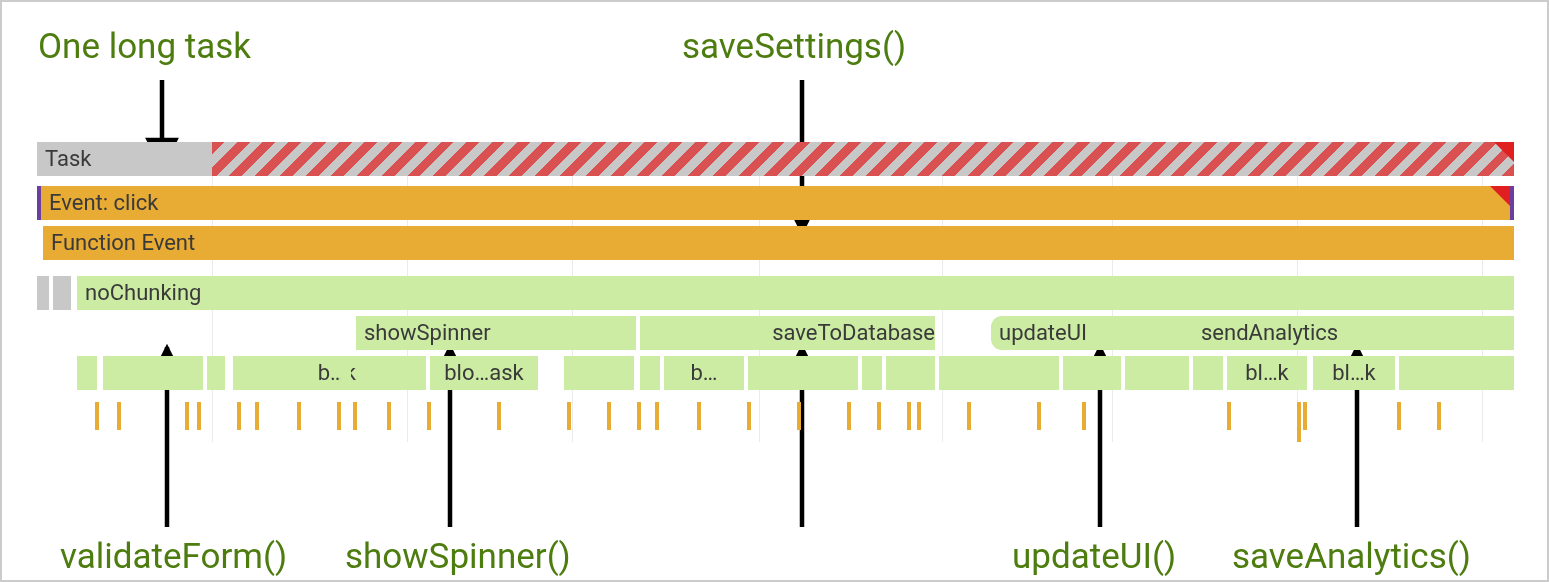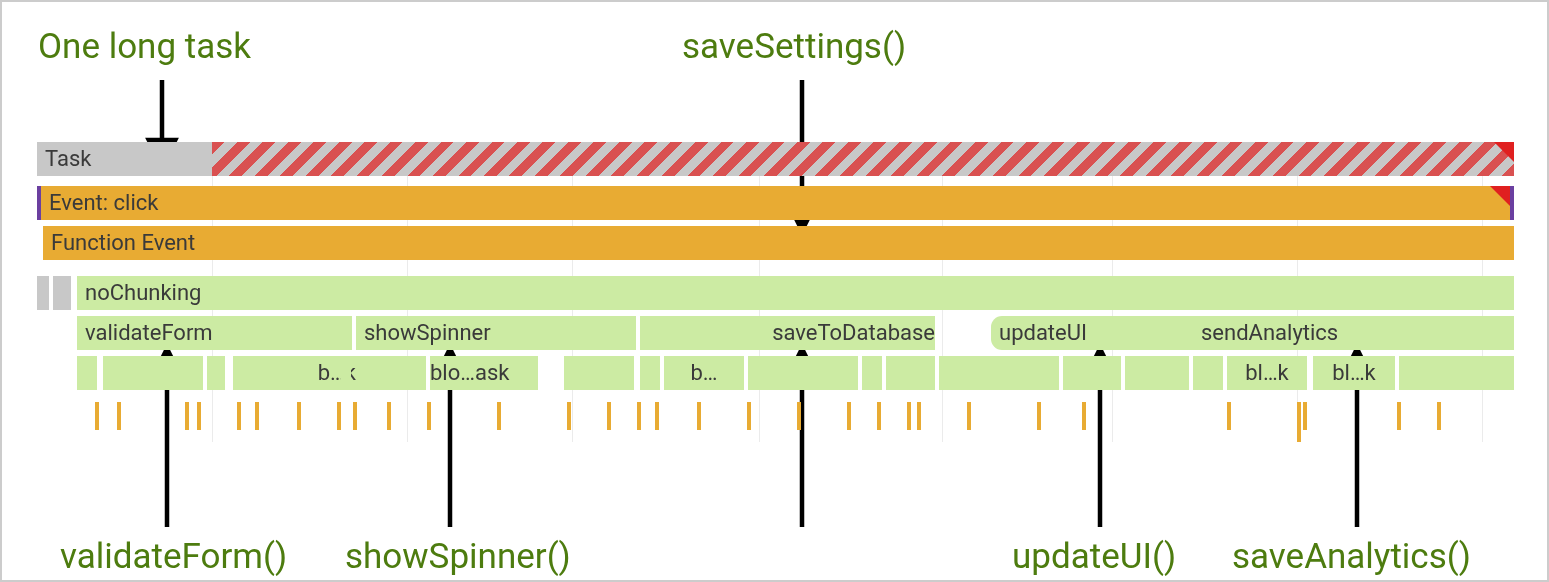--- a/index.html
+++ b/index.html
@@ -139,34 +139,33 @@
     <div class="red-tri" style="right:4px; top:44px;
          border-width: 0 20px 20px 0;
          border-color: transparent #e02020 transparent transparent;"></div>
 
     <div class="bar orange" style="left:6px; top:84px; right:0; width:auto;">Function Event</div>
 
     <div class="bar grey" style="left:0; top:134px; width:12px; padding-left:0;"></div>
     <div class="bar grey" style="left:16px; top:134px; width:18px; padding-left:0;"></div>
     <div class="bar green" style="left:40px; top:134px; right:0; width:auto;">noChunking</div>
 
-    <div class="bar green" style="left:40px; top:174px; width:275px;">validateForm</div>
     <div class="bar green" style="left:319px; top:174px; width:280px;">showSpinner</div>
     <div class="bar green" style="left:603px; top:174px; width:295px;text-align:right;">saveToDatabase</div>
     <div class="bar green" style="left:954px; top:174px; width:296px;border-radius:11px;">updateUI</div>
     <div class="bar green" style="left:1156px; top:174px; right:0; width:auto;">sendAnalytics</div>
 
     <div class="bar green" style="left:40px; top:214px; width:20px; padding-left:0;"></div>
     <div class="bar green" style="left:66px; top:214px; width:100px; padding-left:0;"></div>
     <div class="bar green" style="left:170px; top:214px; width:18px; padding-left:0;"></div>
     <div class="bar green" style="left:196px; top:214px; width:123px; text-align:right; padding-left:0">b…k</div>
     <div class="bar green" style="left:304px; top:214px; width:10px; padding-left:0;"></div>
 
     <div class="bar green" style="left:319px; top:214px; width:70px; padding-left:0;"></div>
-    <div class="bar green" style="left:393px; top:214px; width:108px; text-align:left; padding-left:0">blo…ask</div>
+    <div class="bar green" style="left:393px; top:214px; width:108px; text-align:center; padding-left:0">blo…ask</div>
     <div class="bar green" style="left:527px; top:214px; width:70px; padding-left:0;"></div>
 
     <div class="bar green" style="left:603px; top:214px; width:20px; padding-left:0;"></div>
     <div class="bar green" style="left:627px; top:214px; width:80px; text-align:center; padding-left:0">b…</div>
     <div class="bar green" style="left:711px; top:214px; width:110px; padding-left:0;"></div>
     <div class="bar green" style="left:825px; top:214px; width:20px; padding-left:0;"></div>
     <div class="bar green" style="left:849px; top:214px; width:49px; padding-left:0;"></div>
 
     <div class="bar green" style="left:902px; top:214px; width:120px; padding-left:0;"></div>
     <div class="bar green" style="left:1026px; top:214px; width:58px; padding-left:0;"></div>

